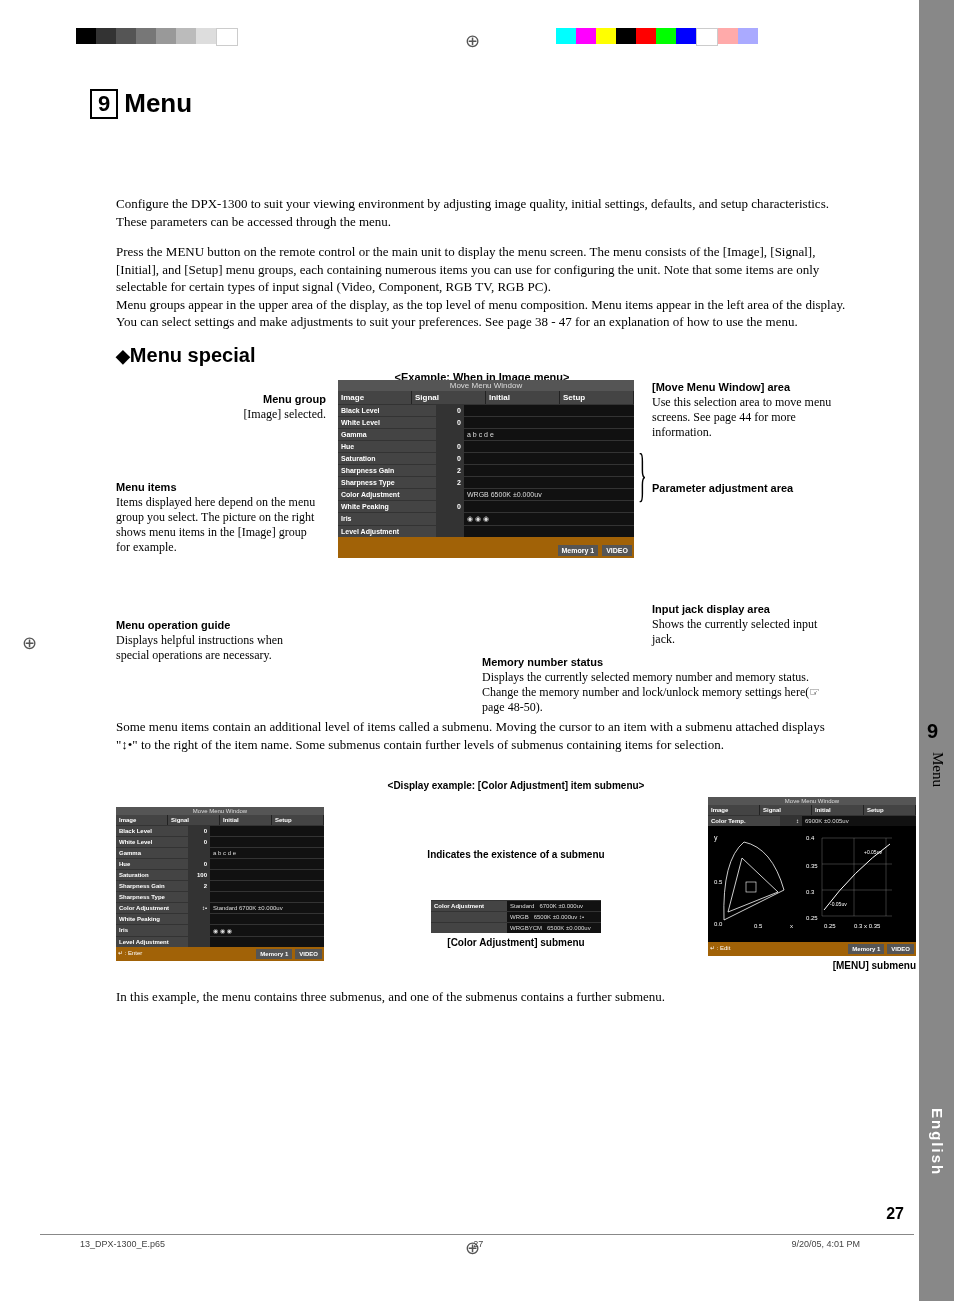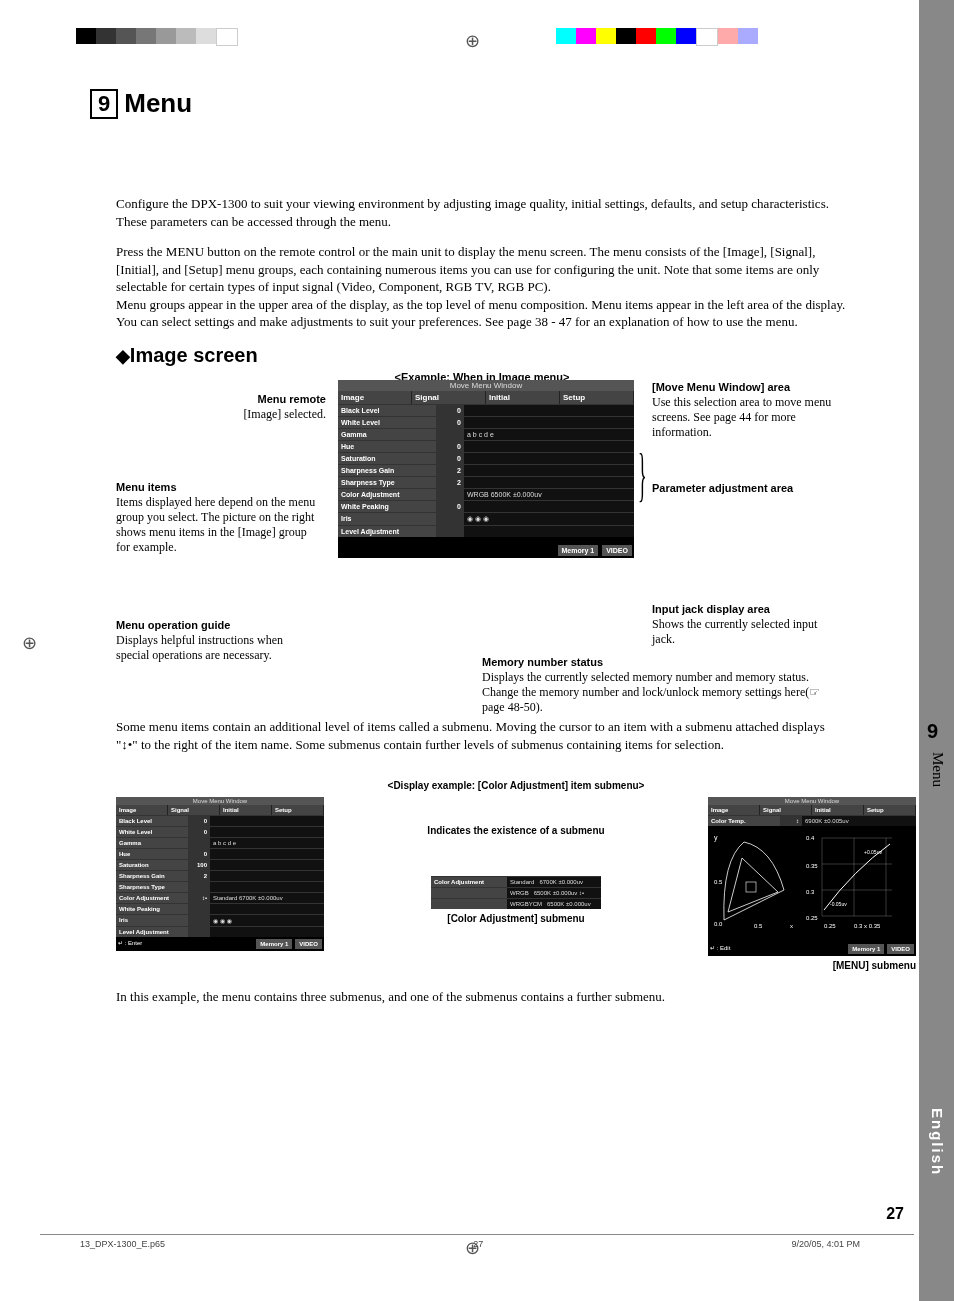--- a/index.html
+++ b/index.html
@@ -14,21 +14,21 @@
 .colorbar2 span{width:20px;height:16px;display:inline-block}
 .regmark{position:absolute;font:18px Arial;color:#555}
 .chapter-label{position:absolute;left:90px;top:88px;display:flex;align-items:center;gap:6px}
 .chapter-box{border:2px solid #000;padding:0 6px;font:bold 22px Arial}
 .chapter-text{font:900 26px Arial}
 .page-title{position:absolute;left:0;top:114px;width:850px;text-align:center;font:300 32px Arial;color:#222}
 .content{position:absolute;left:116px;top:182px;width:732px;font:13px Times;line-height:1.35}
 .section-h{font:bold 20px Arial;margin:10px 0 4px}
 .diamond{font-size:18px}
 .example-label{font:bold 11px Arial;text-align:center;margin:4px 0}
-.osd{background:#000000;color:#ccc;font:8px Arial;position:relative}
+.osd{background:#a16207;color:#ccc;font:8px Arial;position:relative}
 .osd .bar{background:#555;padding:1px 2px;font-size:8px;color:#ddd}
 .osd .tabrow{display:flex}
 .osd .tab{flex:1;background:#444;padding:2px 3px;font:bold 8px Arial;color:#fff;border-right:1px solid #222}
 .osd .row{display:flex;border-top:1px solid #333}
 .osd .cell-l{width:92px;background:#444;padding:2px 3px;color:#fff;font:bold 7px Arial}
 .osd .cell-v{width:22px;background:#333;text-align:right;padding:2px 3px;color:#fff;font:bold 7px Arial}
 .osd .cell-r{flex:1;background:#111;padding:2px 3px;color:#ddd;font:7px Arial}
 .osd .footer{display:flex;margin-top:6px}
 .osd .ft{background:#555;padding:2px 4px;font:bold 7px Arial;color:#fff;margin-left:auto}
 .annot{position:absolute;font:12px Times;line-height:1.25}
@@ -88,27 +88,27 @@
 
  <div class="chapter-label">
   <span class="chapter-box">9</span>
   <span class="chapter-text">Menu</span>
  </div>
 
  <div class="content">
   <p>Configure the DPX-1300 to suit your viewing environment by adjusting image quality, initial settings, defaults, and setup characteristics. These parameters can be accessed through the menu.</p>
   <p style="margin-bottom:0">Press the MENU button on the remote control or the main unit to display the menu screen. The menu consists of the [Image], [Signal], [Initial], and [Setup] menu groups, each containing numerous items you can use for configuring the unit. Note that some items are only selectable for certain types of input signal (Video, Component, RGB TV, RGB PC).</p>
   <p style="margin-top:0">Menu groups appear in the upper area of the display, as the top level of menu composition. Menu items appear in the left area of the display. You can select settings and make adjustments to suit your preferences. See page 38 - 47 for an explanation of how to use the menu.</p>
-  <div class="section-h"><span class="diamond">◆</span><span>Image screen</span></div>
+  <div class="section-h"><span class="diamond">◆</span><span>Menu special</span></div>
   <div class="example-label">&lt;Example: When in Image menu&gt;</div>
  </div>
 
  <div class="osd1-wrap">
   <div class="annot" style="left:0;top:22px;width:210px;text-align:right">
-   <b>Menu remote</b><br><span>[Image] selected.</span>
+   <b>Menu group</b><br><span>[Image] selected.</span>
   </div>
   <div class="annot" style="left:0;top:110px;width:200px">
    <b>Menu items</b><br><span>Items displayed here depend on the menu group you select. The picture on the right shows menu items in the [Image] group for example.</span>
   </div>
   <div class="annot" style="left:0;top:248px;width:200px">
    <b>Menu operation guide</b><br><span>Displays helpful instructions when special operations are necessary.</span>
   </div>
   <div class="annot" style="left:536px;top:10px;width:190px">
    <b>[Move Menu Window] area</b><br><span>Use this selection area to move menu screens. See page 44 for more information.</span>
   </div>
@@ -193,21 +193,21 @@
     <span class="ft">Memory 1</span>
     <span class="ft" style="margin-left:4px">VIDEO</span>
    </div>
   </div>
  </div>
 
  <div style="position:absolute;left:116px;top:718px;width:732px;font:13px Times;line-height:1.35">Some menu items contain an additional level of items called a submenu. Moving the cursor to an item with a submenu attached displays "↕•" to the right of the item name. Some submenus contain further levels of submenus containing items for selection.</div>
 
  <div class="lower">
   <div class="lower-label">&lt;Display example: [Color Adjustment] item submenu&gt;</div>
-  <div style="display:flex;gap:6px;align-items:flex-start;margin-top:6px">
+  <div style="display:flex;gap:6px;align-items:center;margin-top:6px">
    <div class="mini-osd">
     <div class="osd">
      <div class="bar" style="text-align:center;font-size:6px">Move Menu Window</div>
      <div class="tabrow">
       <div class="tab" style="font-size:6px">Image</div>
       <div class="tab" style="font-size:6px">Signal</div>
       <div class="tab" style="font-size:6px">Initial</div>
       <div class="tab" style="font-size:6px">Setup</div>
      </div>
      <div id="osd2-rows">

